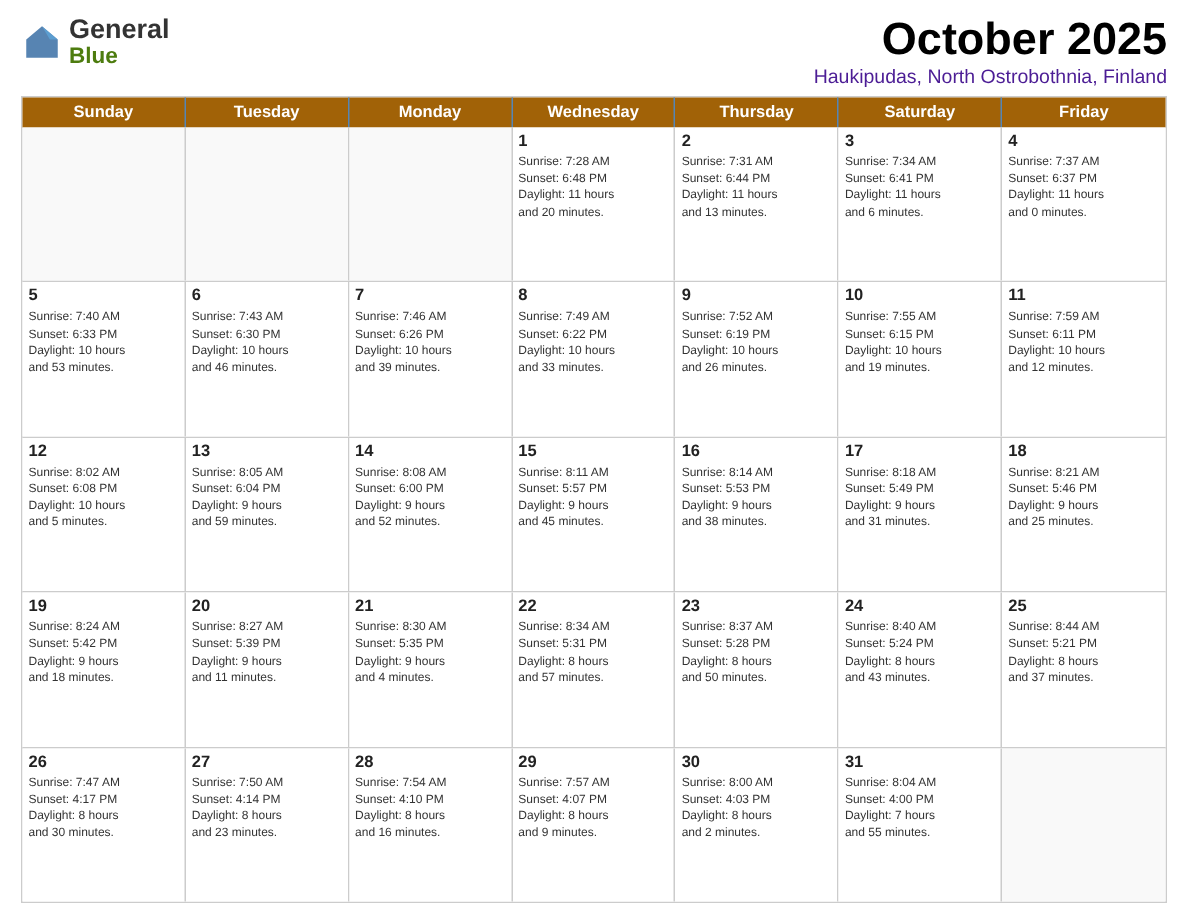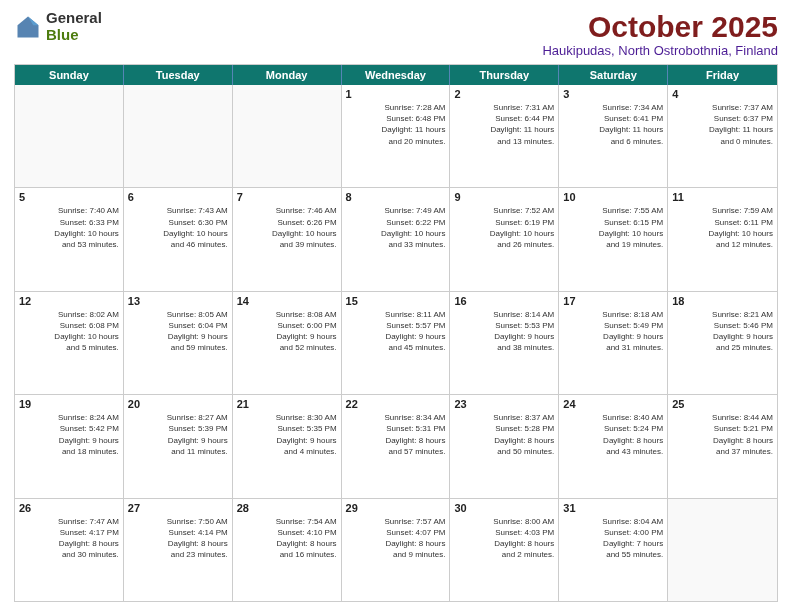--- a/index.html
+++ b/index.html
@@ -27,56 +27,56 @@
       display: flex;
       align-items: center;
       gap: 4px;
     }
     .logo-text {
       display: flex;
       flex-direction: column;
       line-height: 1.1;
     }
     .logo-general {
-      font-size: 15px;
+      font-size: 18px;
       font-weight: bold;
       color: #333;
     }
     .logo-blue {
       font-size: 15px;
       font-weight: bold;
       color: #4d7c0f;
     }
     .logo-icon {
       width: 28px;
       height: 28px;
     }
     .title-block {
       text-align: right;
     }
     .month-title {
       font-size: 30px;
       font-weight: bold;
-      color: #7f1d1d;
+      color: #000000;
       line-height: 1.1;
     }
     .location {
       font-size: 13px;
       color: #4c1d95;
     }
     .calendar {
       flex: 1;
       display: flex;
       flex-direction: column;
       border: 1px solid #ccc;
     }
     .day-headers {
       display: grid;
       grid-template-columns: repeat(7, 1fr);
-      background: #0f766e;
+      background: #a16207;
     }
     .day-header {
       color: #fff;
       font-size: 11px;
       font-weight: bold;
       text-align: center;
       padding: 4px 2px;
       border-right: 1px solid #5585b5;
     }
     .day-header:last-child { border-right: none; }
@@ -107,21 +107,20 @@
       font-size: 11px;
       font-weight: bold;
       color: #222;
       display: block;
       margin-bottom: 2px;
     }
     .day-info {
       font-size: 8px;
       line-height: 1.4;
       color: #333;
-      text-align: right;
     }
   </style>
 </head>
 <body>
 
 <div class="page">
   <div class="header">
     <div class="logo">
       <svg class="logo-icon" viewBox="0 0 32 32" xmlns="http://www.w3.org/2000/svg">
         <polygon points="16,4 28,14 28,28 4,28 4,14" fill="#3a6ea5" opacity="0.85"></polygon>

